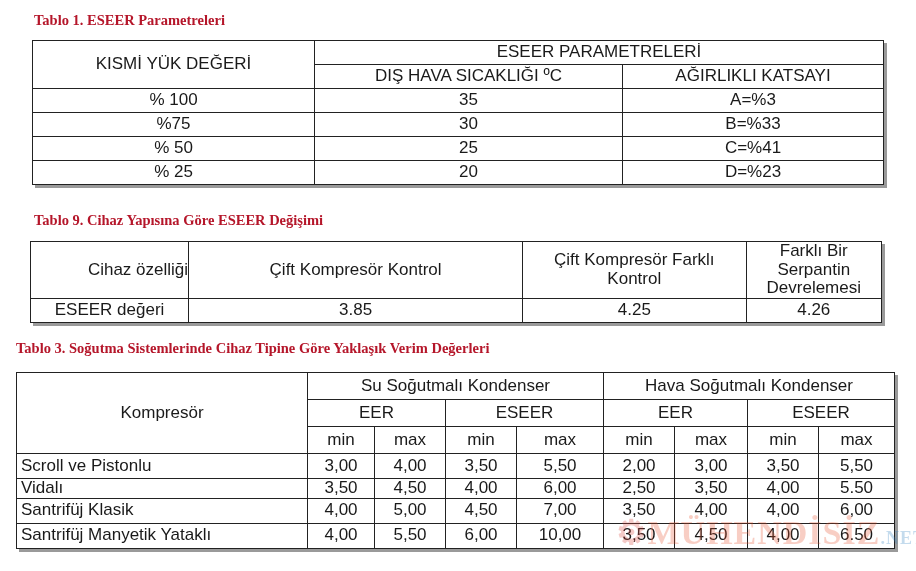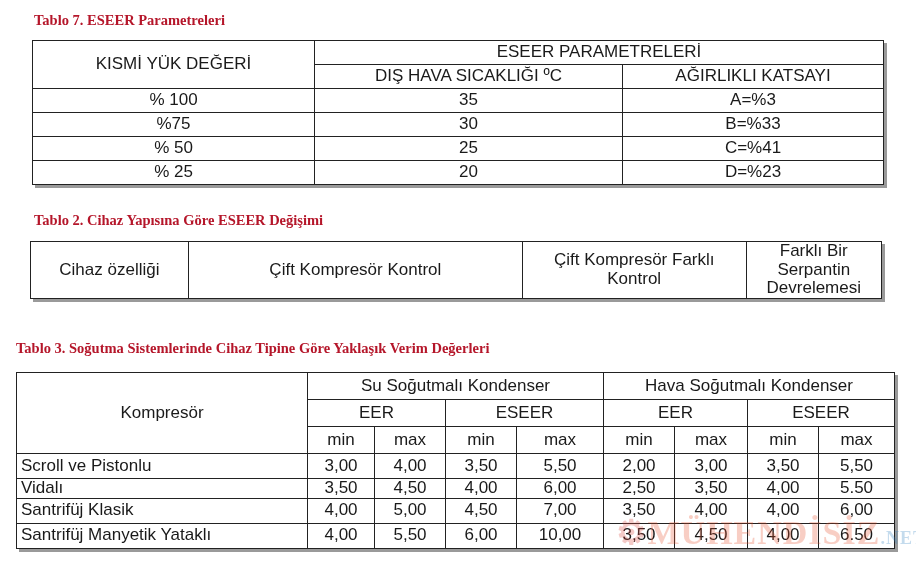--- a/index.html
+++ b/index.html
@@ -6,21 +6,21 @@
     body { width:916px; height:571px; position:relative; overflow:hidden; font-family:"Liberation Sans", sans-serif; color:#1a1a1a; }
     .caption { position:absolute; font-family:"Liberation Serif", serif; font-weight:bold; color:#b5162a; font-size:14.5px; white-space:nowrap; }
     table { position:absolute; border-collapse:collapse; box-shadow:3px 3px 0 #9a9a9a; background:#fff; }
     td { border:1px solid #222; text-align:center; padding:0; font-size:17px; line-height:1.1; }
     .left { text-align:left; padding-left:4px; }
     .wm { position:absolute; font-family:Liberation Serif, serif; font-weight:bold; font-size:34px; letter-spacing:1px; opacity:0.28; pointer-events:none; white-space:nowrap;margin-left:24px; }
   </style>
 </head>
 <body>
 
-<div class="caption" style="left:34px; top:12px;">Tablo 7. ESEER Parametreleri</div>
+<div class="caption" style="left:34px; top:12px;">Tablo 1. ESEER Parametreleri</div>
 <table style="left:32px; top:40px; width:852px;">
   <tbody>
       <tr style="height:24px;">
     <td rowspan="2" style="width:281px;">KISMİ YÜK DEĞERİ</td>
     <td colspan="2">ESEER PARAMETRELERİ</td>
   </tr>
   <tr style="height:24px;">
     <td style="width:307px;">DIŞ HAVA SICAKLIĞI ºC</td>
     <td>AĞIRLIKLI KATSAYI</td>
   </tr>
@@ -40,28 +40,34 @@
     <td>C=%41</td>
   </tr>
   <tr style="height:24px;">
     <td>% 25</td>
     <td>20</td>
     <td>D=%23</td>
   </tr>
 </tbody>
   </table>
 
-<div class="caption" style="left:34px; top:212px;">Tablo 2. Cihaz Yapısına Göre ESEER Değişimi</div>
+<div class="caption" style="left:34px; top:212px;">Tablo 9. Cihaz Yapısına Göre ESEER Değişimi</div>
 <table style="left:30px; top:241px; width:852px;">
   <tbody>
       <tr style="height:47px;">
-    <td style="width:165px;">Cihaz özelliği</td>
+    <td style="width:165px;text-align:right;">Cihaz özelliği</td>
     <td style="width:245px; padding:0 50px;">Çift Kompresör Kontrol</td>
     <td style="width:212px; padding:0 10px;">Çift Kompresör Farklı Kontrol</td>
     <td style="padding:0 20px;">Farklı Bir Serpantin Devrelemesi</td>
+  </tr>
+  <tr style="height:24px;">
+    <td>ESEER değeri</td>
+    <td>3.85</td>
+    <td>4.25</td>
+    <td>4.26</td>
   </tr>
 </tbody>
   </table>
 
 <div class="caption" style="left:16px; top:340px;">Tablo 3. Soğutma Sistemlerinde Cihaz Tipine Göre Yaklaşık Verim Değerleri</div>
 <table style="left:16px; top:372px; width:879px;">
   <tbody>
       <tr style="height:27px;">
     <td rowspan="3" style="width:290px;">Kompresör</td>
     <td colspan="4">Su Soğutmalı Kondenser</td>

